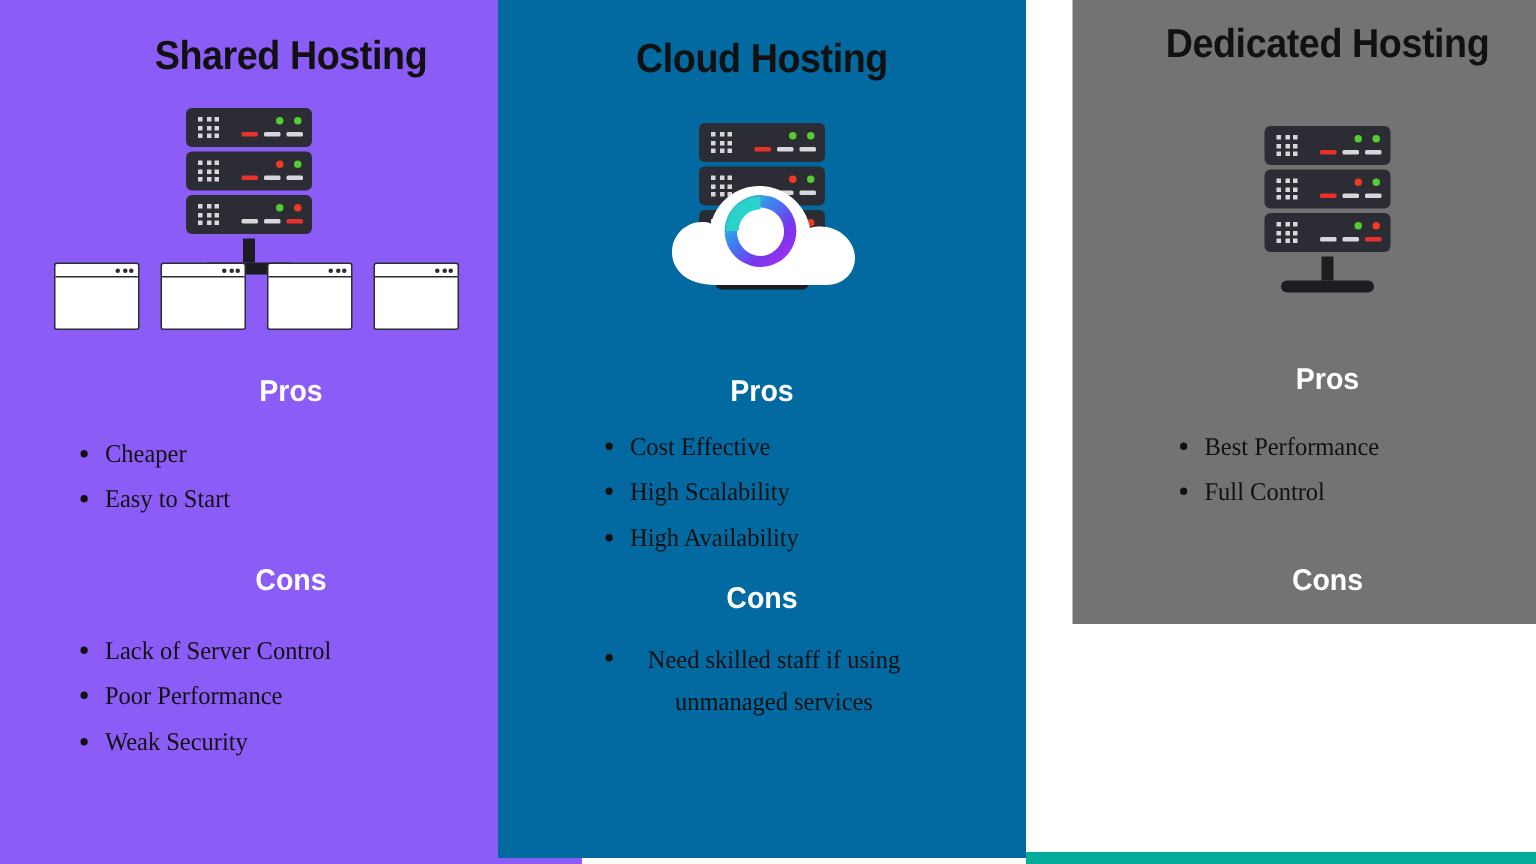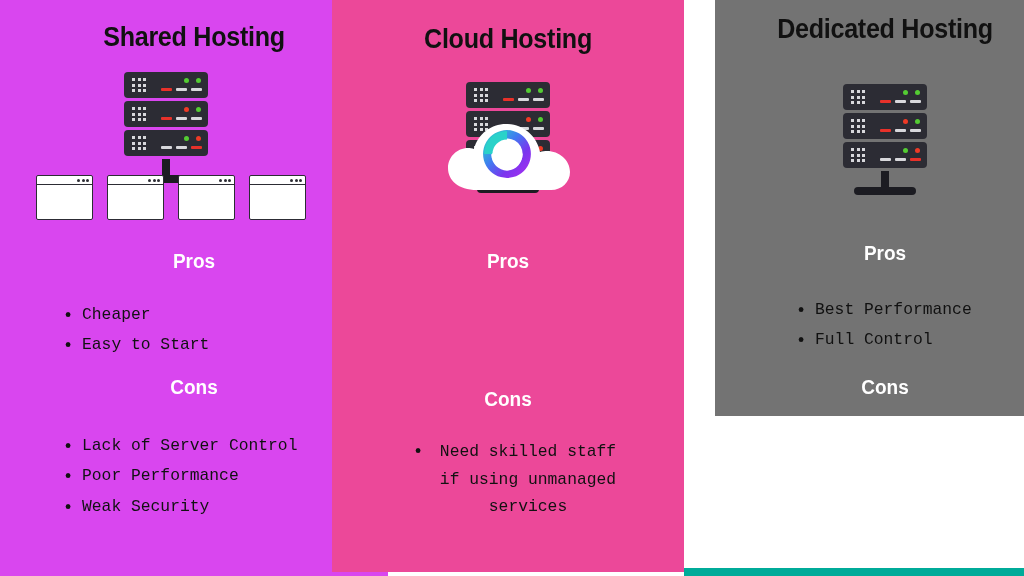--- a/index.html
+++ b/index.html
@@ -30,22 +30,22 @@
     height: 8px;
     background: #00ab99;
   }
 
   .column {
     position: absolute;
     top: 0;
     height: 572px;
     box-sizing: border-box;
   }
-  .col-shared    { left: 0px;   width: 388px; background: #d946ef; height: 576px; }
-  .col-cloud     { left: 332px; width: 352px; background: #ec4899; height: 572px; }
+  .col-shared    { left: 0px;   width: 388px; background: #8b5cf6; height: 576px; }
+  .col-cloud     { left: 332px; width: 352px; background: #0369a1; height: 572px; }
   .col-dedicated { left: 715px; width: 340px; background: #737373; height: 416px; }
 
   .col-title {
     position: absolute;
     left: 0;
     width: 100%;
     text-align: center;
     color: #111111;
     font-weight: bold;
     font-size: 27px;
@@ -183,27 +183,27 @@
     text-align: center;
     color: #ffffff;
     font-weight: bold;
     font-size: 20px;
     font-family: "Liberation Sans Narrow", "Liberation Sans", sans-serif;
     transform: scaleX(0.95);
   }
 
   ul.items {
     position: absolute;
-    margin: 12px;
+    margin: 0;
     padding: 0 0 0 26px;
     list-style: none;
     color: #111111;
     font-size: 17px;
     line-height: 1.78;
-    font-family: Liberation Mono, monospace;
+    font-family: Liberation Serif, serif;
   }
   ul.items li {
     position: relative;
     transform: scaleX(0.96);
     transform-origin: left center;
   }
   ul.items li::before {
     content: "";
     position: absolute;
     left: -17px;
@@ -455,20 +455,25 @@
                  M50 20 A30 30 0 1 0 50.1 20 Z" fill="url(#cwgrad)" fill-rule="evenodd"></path>
         <path d="M6 50 A44 44 0 0 1 50 6 L50 22 A28 28 0 0 0 22 50 Z" fill="#2ad2c9"></path>
         <path d="M20 52 C30 34 40 56 50 50 C60 44 70 34 80 50
                  C80 68 66 82 50 82 C34 82 20 68 20 52 Z" fill="#ffffff"></path>
         <path d="M24 56 C33 42 41 60 50 54 C59 48 68 42 76 54
                  C74 68 63 78 50 78 C37 78 26 69 24 56 Z" fill="#ffffff"></path>
       </svg>
     </div>
 
     <div class="section-head head-pros">Pros</div>
+    <ul class="items list-pros">
+      <li>Cost Effective</li>
+      <li>High Scalability</li>
+      <li>High Availability</li>
+    </ul>
 
     <div class="section-head head-cons">Cons</div>
     <ul class="items list-cons wrap">
       <li>Need skilled staff if using unmanaged services</li>
     </ul>
   </div>
 
   <div class="column col-dedicated">
     <div class="col-title">Dedicated Hosting</div>
 

